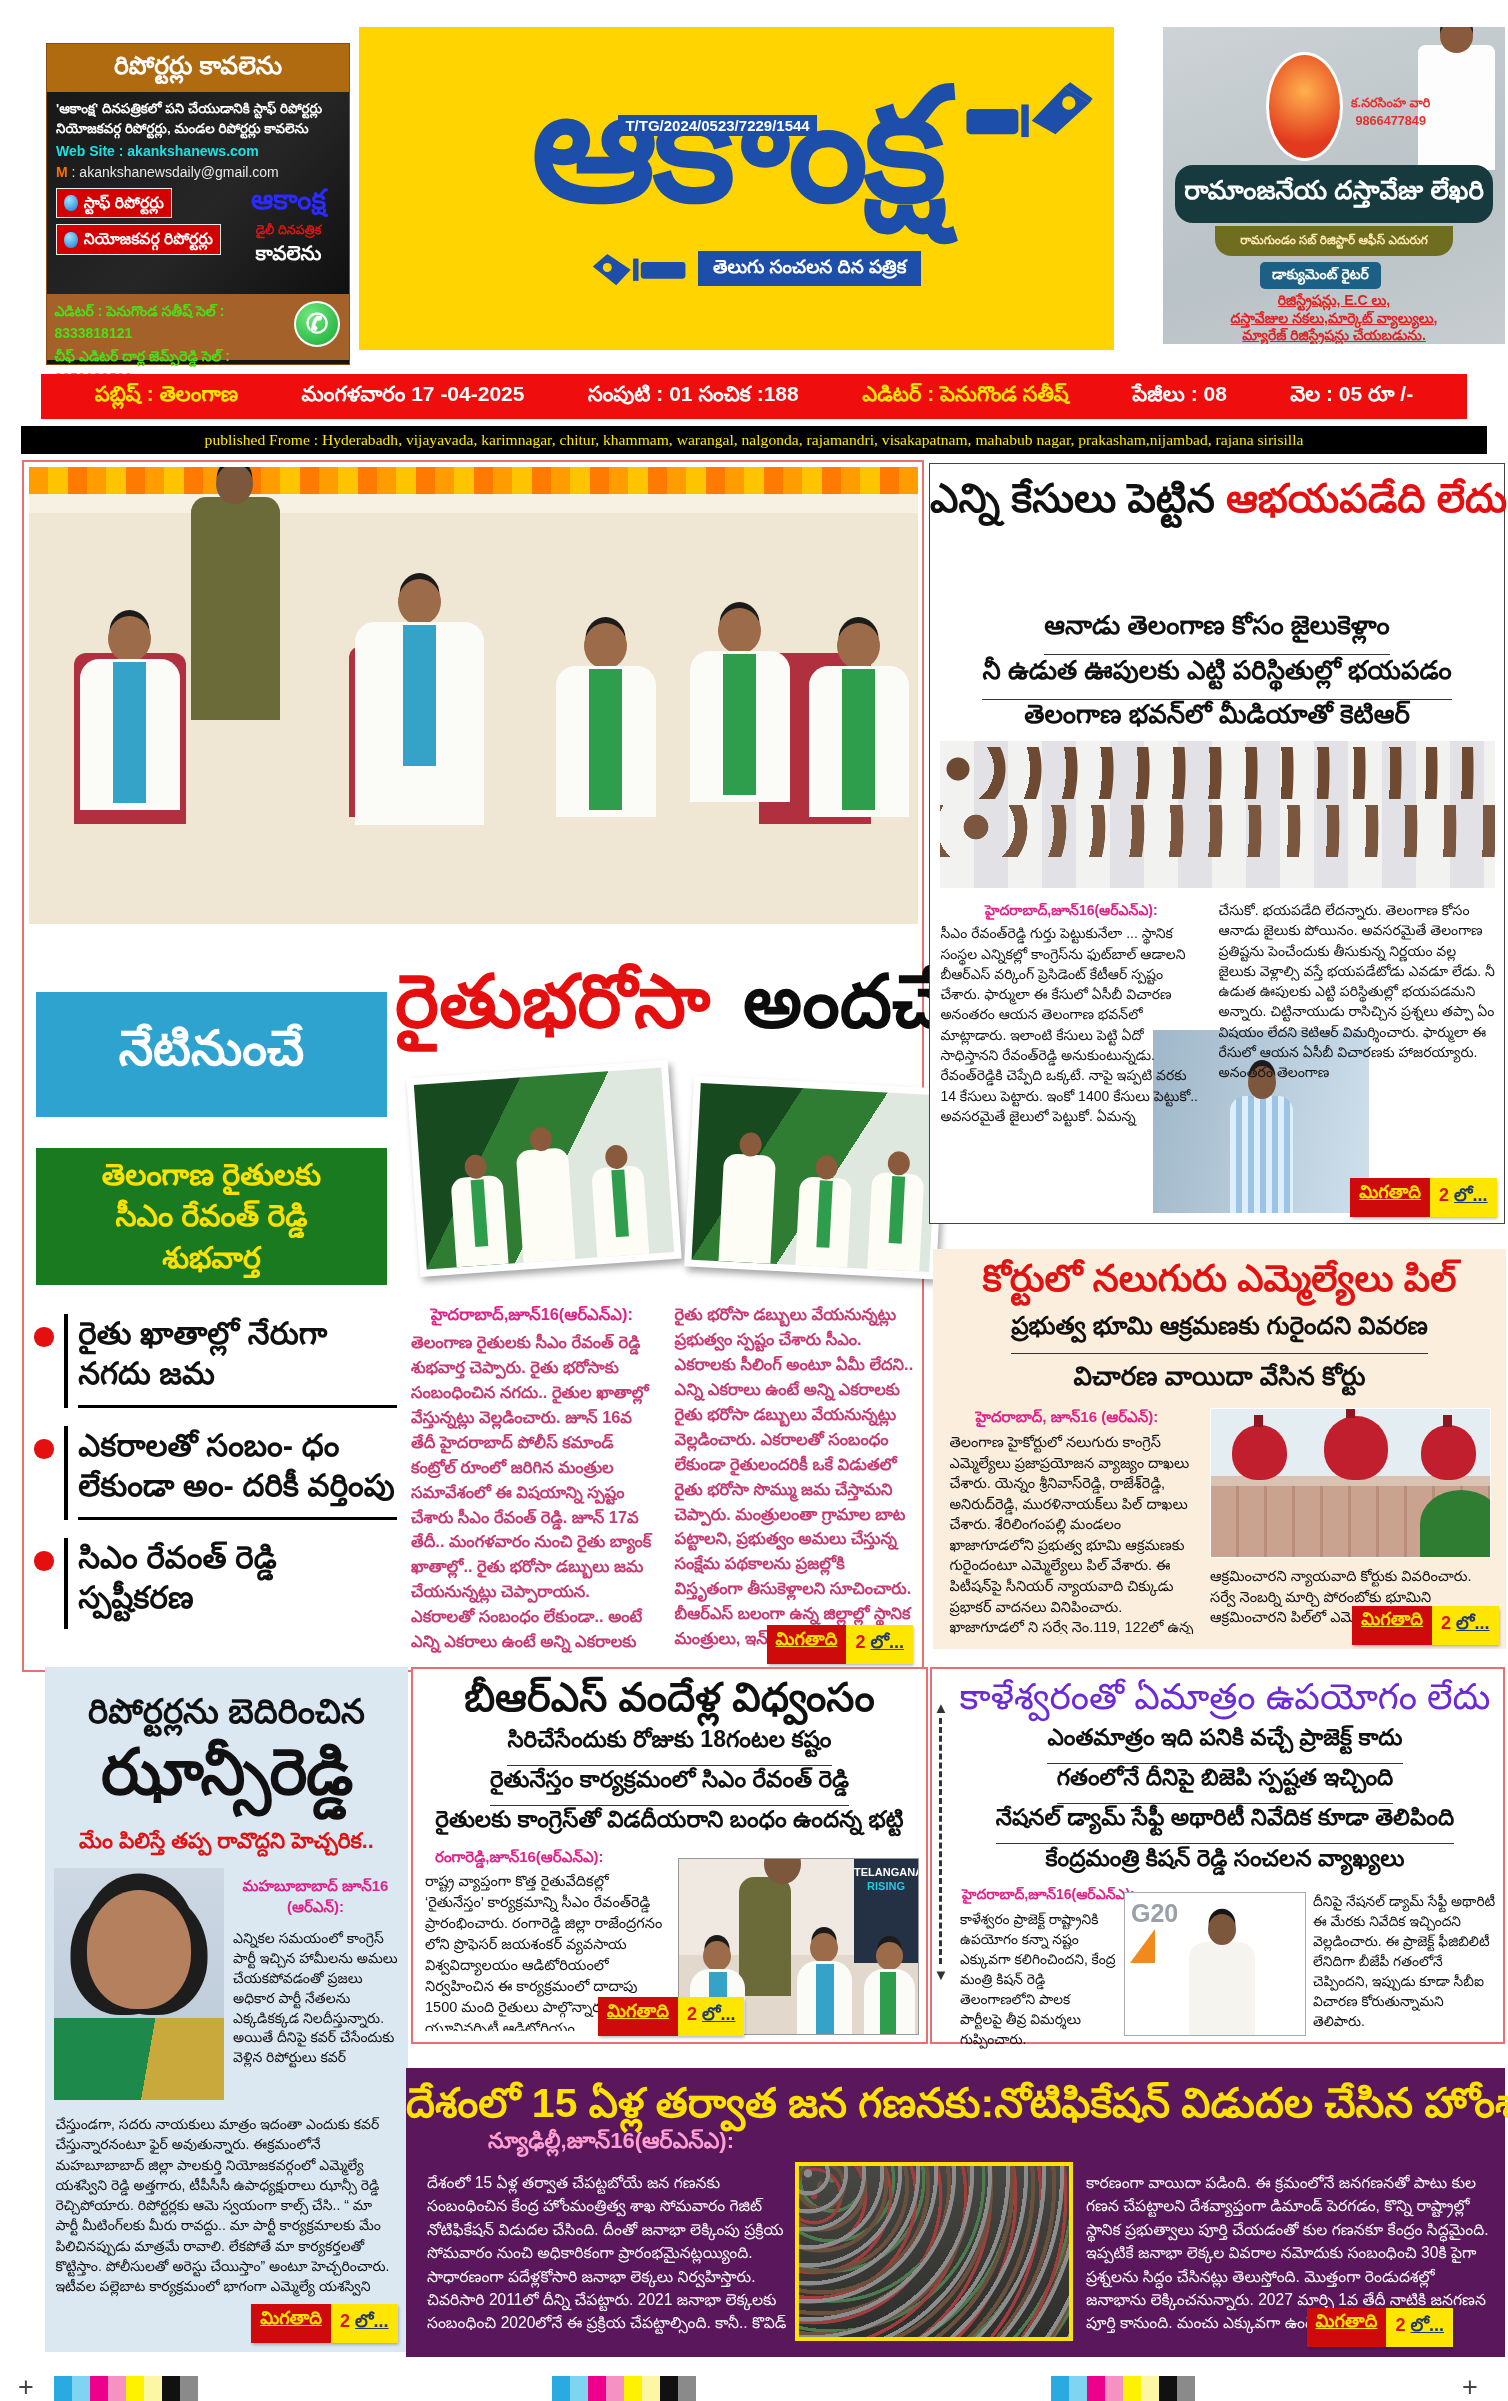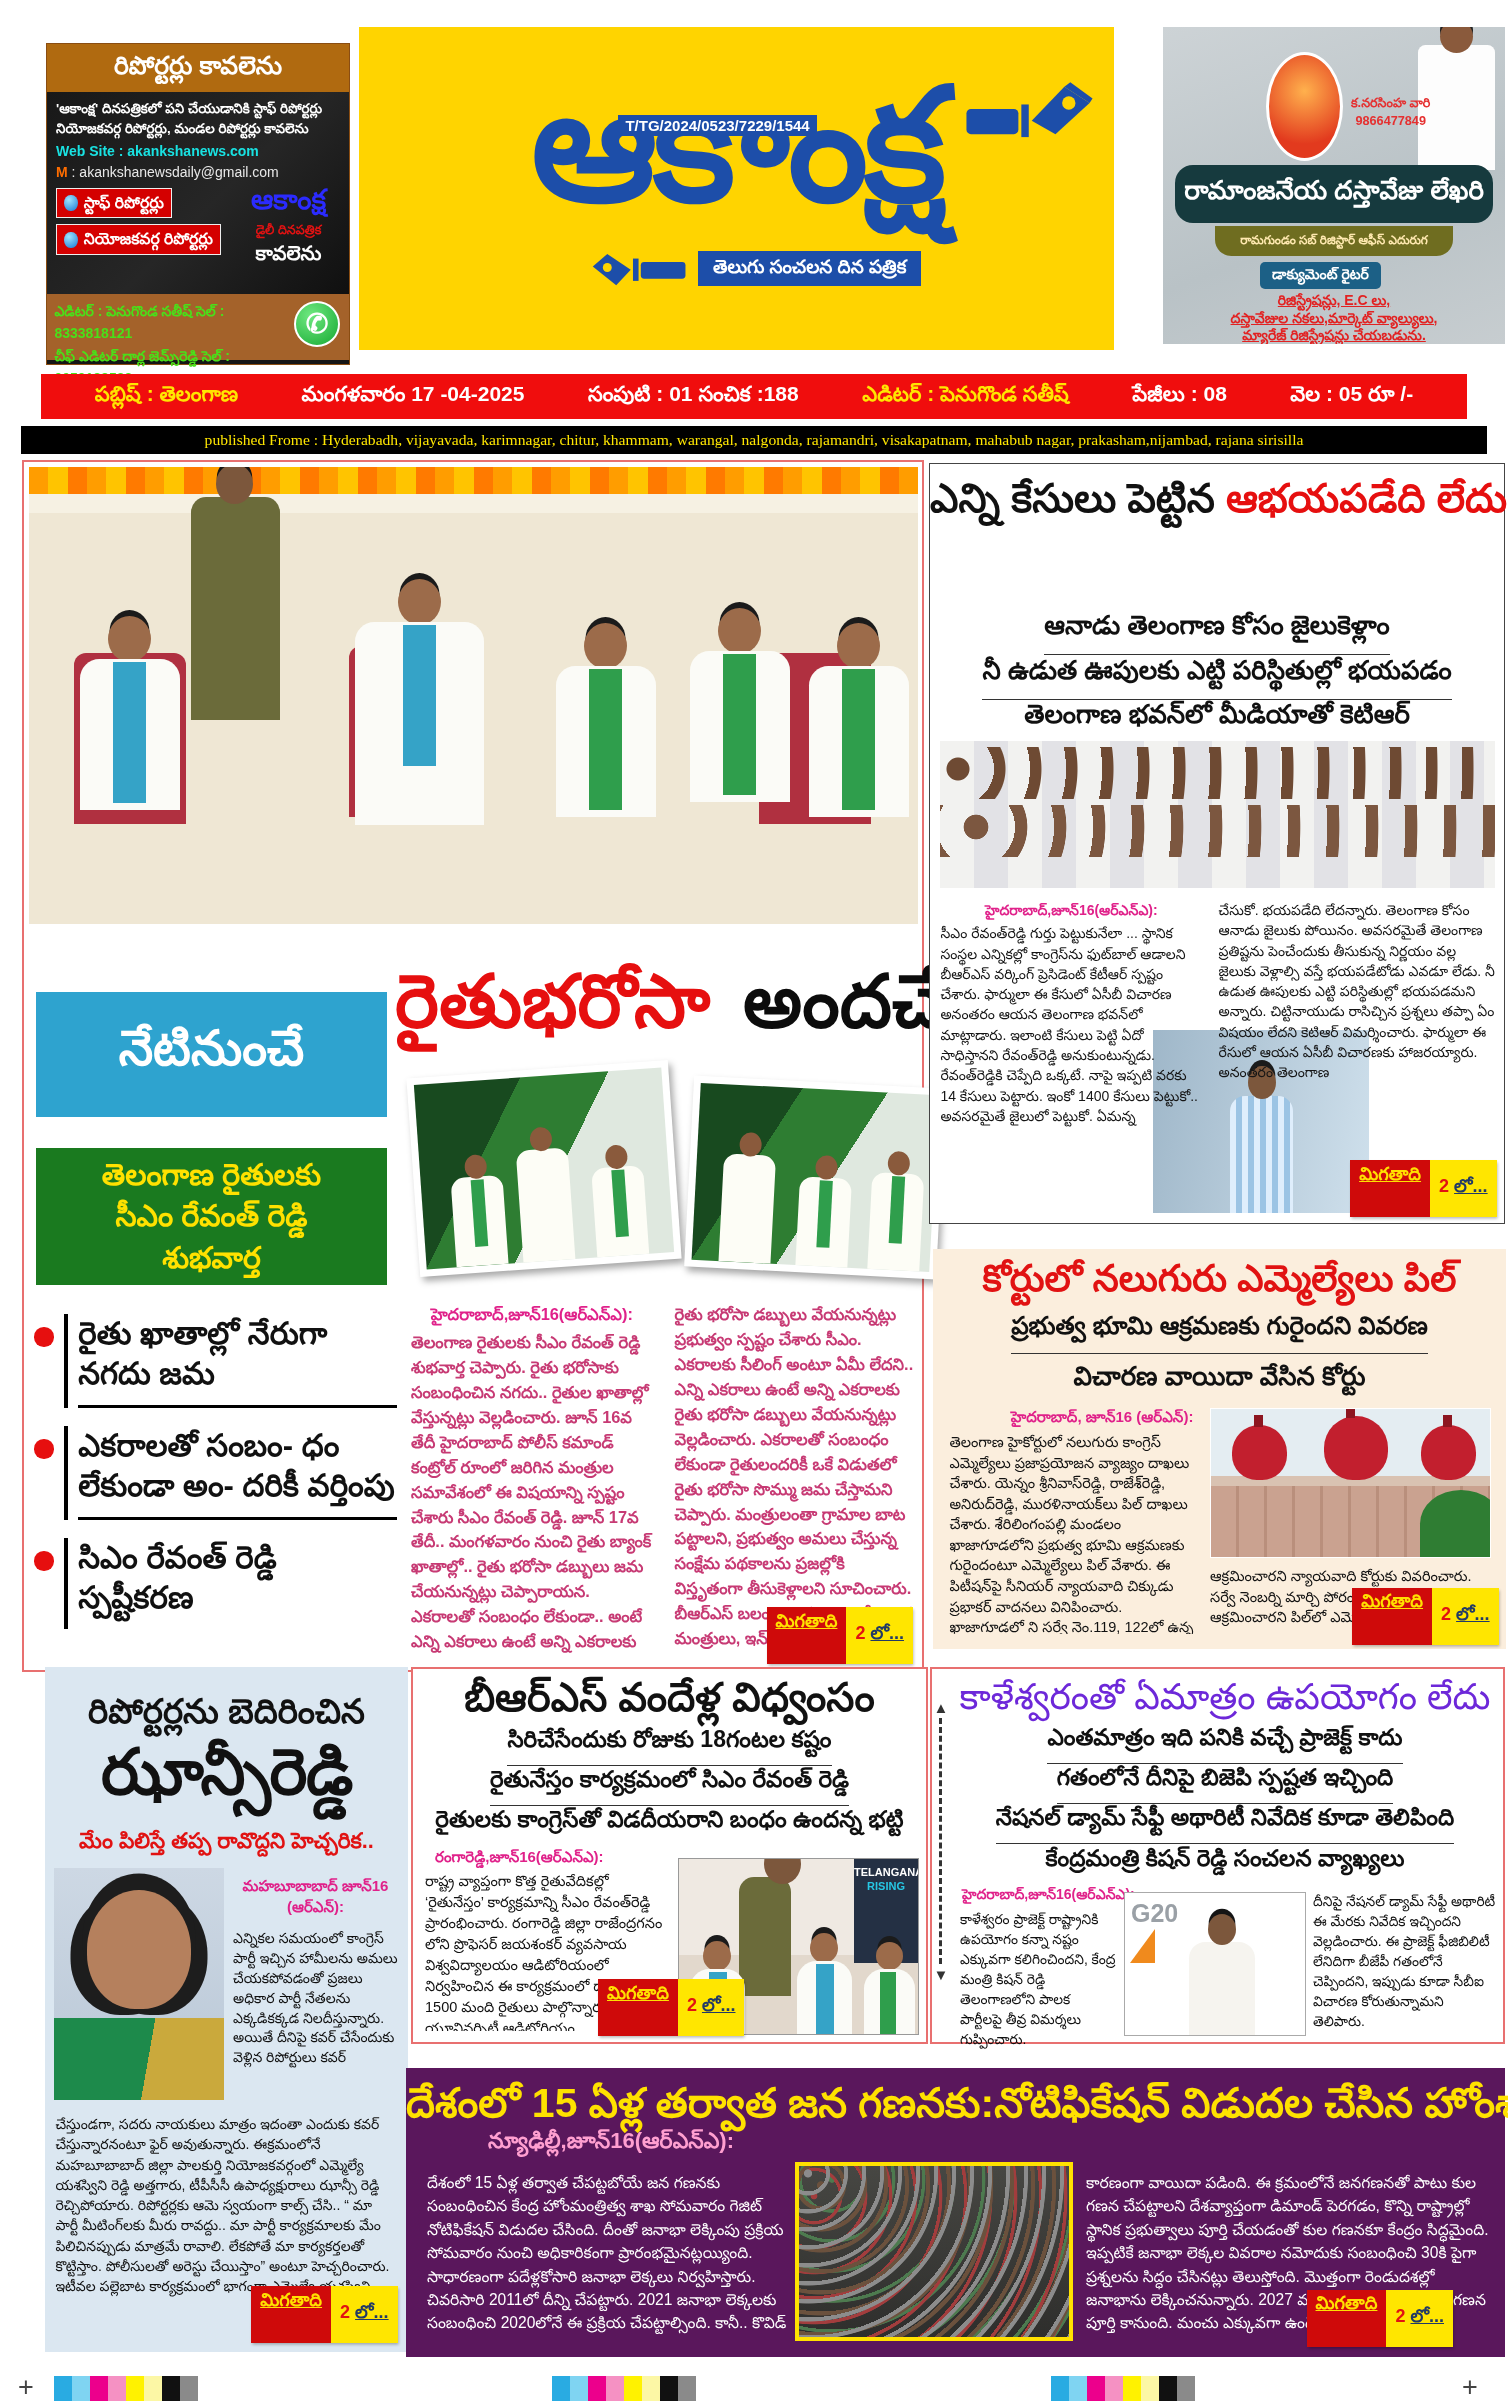--- a/index.html
+++ b/index.html
@@ -102,21 +102,21 @@
   .b-dot{flex:0 0 19.4px;width:19.4px;height:19.4px;border-radius:50%;background:#e60f0f;margin-top:13.4px;}
   .b-bar{flex:0 0 3.7px;background:#000;}
   .b-text{font-size:31px;font-weight:bold;line-height:1.3;padding-bottom:10.4px;}
   .b-ul{border-bottom:3px solid #000;}
   .main-body{position:absolute;left:387px;top:840px;width:505px;height:356px;column-count:2;column-gap:22px;
              column-fill:auto;font-size:16.4px;line-height:1.52;color:#c73a74;font-weight:600;overflow:hidden;}
   .dateline{display:block;text-align:center;color:#e0218a;font-weight:bold;margin-bottom:3px;}
 
   .more{position:absolute;display:flex;font-weight:bold;box-shadow:0.7px 1.5px 3px rgba(0,0,0,.3);}
   .more-l{background:#cf0a0a;color:#ffe100;padding:3.7px 9px;text-decoration:underline;font-size:18px;}
-  .more-r{background:#ffe600;padding:16px 9px;font-size:18px;}
+  .more-r{background:#ffe600;padding:7px 9px;font-size:18px;}
   .more-r b{color:#e11212;} .more-r i{color:#223a66;font-style:normal;text-decoration:underline;}
 
   
   .ktr-box{left:929px;top:463px;width:576px;height:761px;border:1.5px solid #444;background:#fff;}
   .ktr-head{position:absolute;top:12px;left:0;right:0;text-align:center;font-size:40px;font-weight:bold;white-space:nowrap;}
   .ktr-blue{position:absolute;left:13.4px;right:13.4px;top:91px;height:42px;background:#1f8fd0;color:#fff;
             font-size:24.6px;font-weight:bold;display:flex;align-items:center;justify-content:center;}
   .sub-row{position:absolute;left:0;right:0;text-align:center;font-weight:bold;font-size:26px;}
   .sub-u{display:inline-block;border-bottom:1.5px solid #333;padding-bottom:7.4px;}
   .ktr-photo{position:absolute;left:10.4px;top:277px;width:555px;height:147px;overflow:hidden;
@@ -133,21 +133,21 @@
   .ktr-inset::before{content:"";position:absolute;left:77px;top:66px;width:63px;height:119px;border-radius:15px 15px 0 0;
              background:repeating-linear-gradient(90deg,#dfeefc 0 6px,#9cc4e4 6px 12px);}
   .ktr-inset::after{content:"";position:absolute;left:95px;top:36px;width:28px;height:33px;border-radius:50%;
              background:#7c573c;box-shadow:0 -6.7px 0 -0.7px #1b1b1b;}
 
   
   .court-box{left:933px;top:1249px;width:573px;height:400px;background:#fbeedd;}
   .court-head{position:absolute;top:9px;left:0;right:0;text-align:center;color:#e11212;font-size:37px;font-weight:bold;}
   .court-sub1{position:absolute;top:63px;left:0;right:0;text-align:center;font-size:24.6px;font-weight:bold;}
   .court-sub2{position:absolute;top:112px;left:0;right:0;text-align:center;font-size:26px;font-weight:bold;}
-  .court-dateline{position:absolute;left:7.4px;top:159px;width:253px;text-align:right;color:#e0218a;font-weight:bold;font-size:15px;}
+  .court-dateline{position:absolute;left:7.4px;top:159px;width:253px;text-align:center;color:#e0218a;font-weight:bold;font-size:15px;}
   .court-left{position:absolute;left:16.4px;top:183px;width:249px;height:202px;font-size:14.5px;line-height:1.42;overflow:hidden;}
   .court-photo{position:absolute;left:277px;top:159px;width:281px;height:150px;background:linear-gradient(#e4edf2 0 45%,#d9c2b2 45% 100%);overflow:hidden;border:1.5px solid #fff;}
   .dome{position:absolute;width:55px;height:55px;border-radius:50% 50% 45% 45%;background:#c21f2e;top:16.4px;}
   .dome::after{content:"";position:absolute;left:22px;top:-10.4px;width:9px;height:12px;background:#8d1620;}
   .court-bldg{position:absolute;left:0;right:0;bottom:0;height:71px;
               background:repeating-linear-gradient(90deg,#caa290 0 25px,#b98f7c 25px 28px);}
   .court-tree{position:absolute;right:-12px;bottom:0;width:82px;height:67px;border-radius:50% 50% 0 0;background:#2f7d33;}
   .court-right{position:absolute;left:277px;top:317px;width:281px;font-size:14.5px;line-height:1.42;}
 
   

